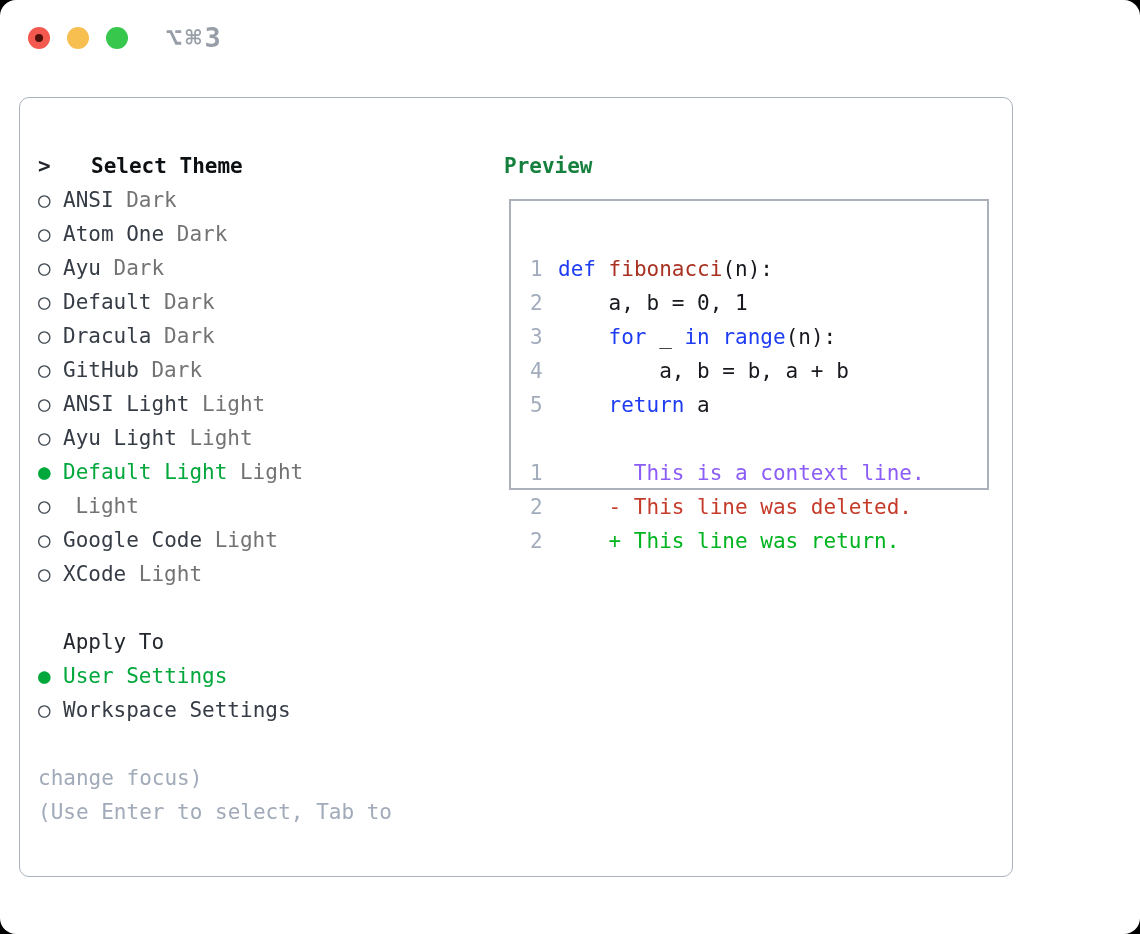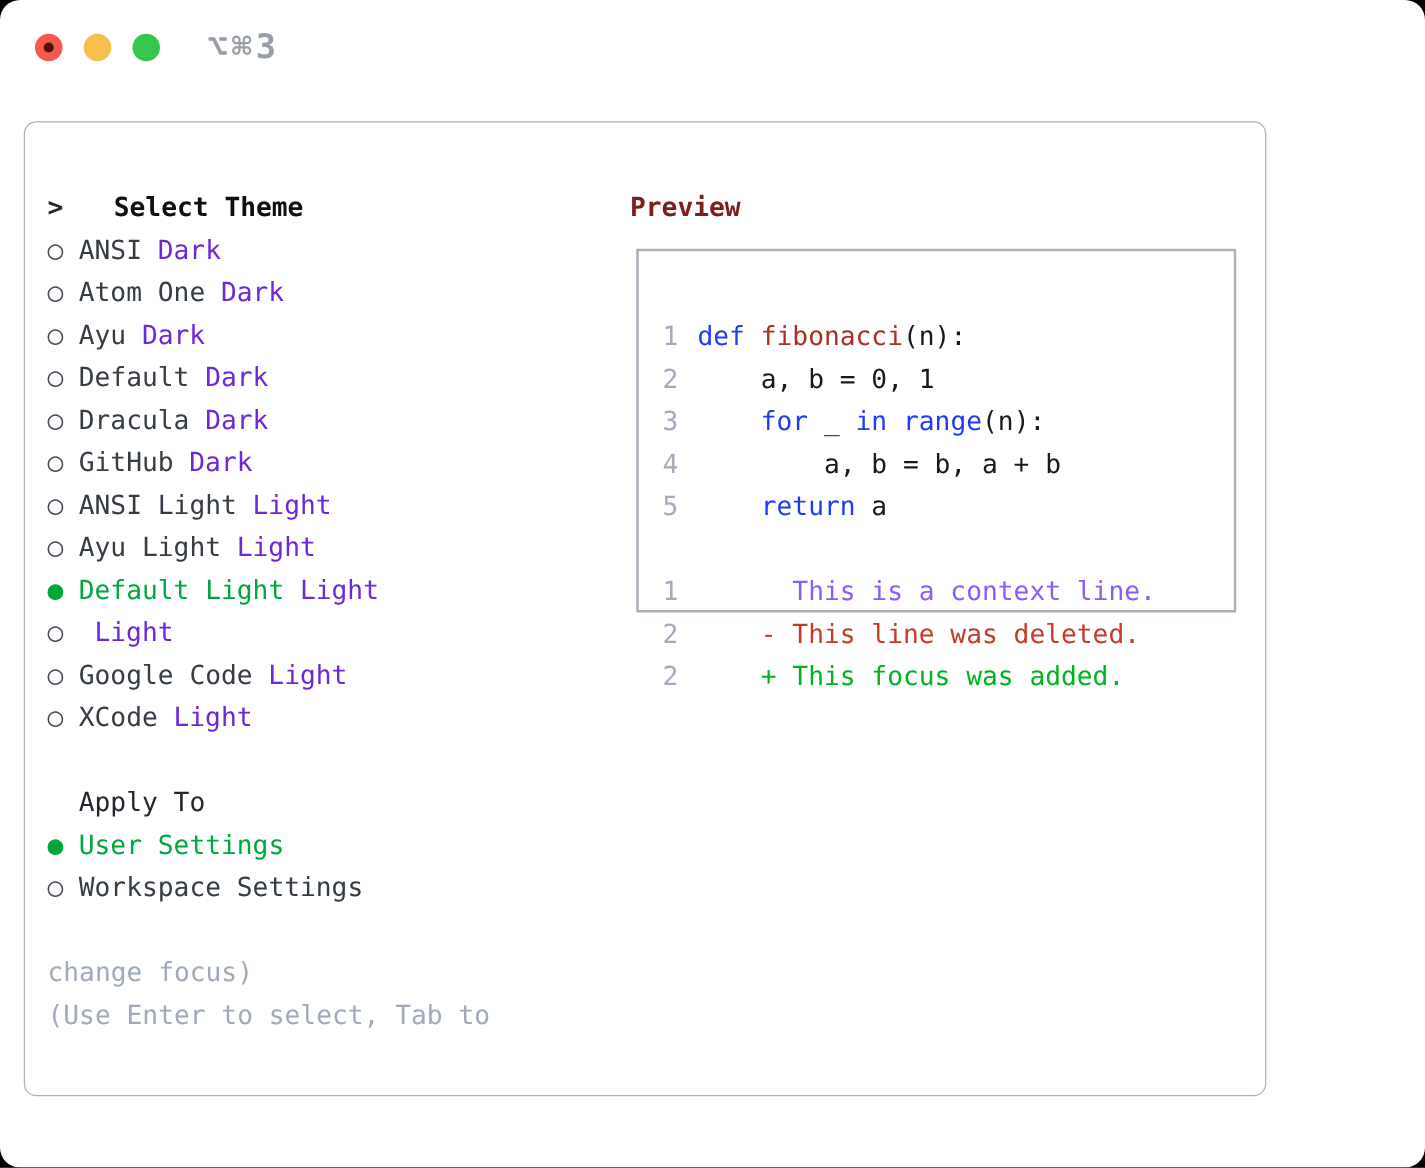--- a/index.html
+++ b/index.html
@@ -21,31 +21,31 @@
   
   .panel { position: absolute; left: 19px; top: 97px; width: 994px; height: 780px;
            border: 1.5px solid #abb2bd; border-radius: 10px; }
 
   
   .list { position: absolute; left: 18px; top: 51px; }
   .row { display: flex; white-space: pre; height: 34px; align-items: baseline;
          font-size: 21px; line-height: 34px; }
   .mk { display: inline-block; width: 25px; color: #454c55; }
   .nm { color: #363c45; }
-  .vr { color: #6d28d9; margin-left: 12.6px; }
+  .vr { color: #737373; margin-left: 12.6px; }
   .hdr .mk { font-weight: 700; color: #23272d; }
   .hdr .nm { font-weight: 700; color: #0d1013; margin-left: 28px; }
   .subhdr .nm { color: #24282e; }
   .sel .mk, .sel .nm { color: #00a83c; }
   .spacer { height: 34px; }
   .hint { color: #a0aab8; }
 
   
   .pv-heading { position: absolute; left: 484px; top: 51px; font-size: 21px; line-height: 34px;
-                font-weight: 700; color: #7f1d1d; white-space: pre; }
+                font-weight: 700; color: #15803d; white-space: pre; }
   .pbox { position: absolute; left: 489px; top: 101px; width: 480px; height: 291px;
           border: 2px solid #aab1bb; background: #fff; }
   .code { position: absolute; left: 19px; top: 51px; }
   .cl { white-space: pre; height: 34px; font-size: 21px; line-height: 34px; }
   .ln { display: inline-block; width: 28px; color: #a2acbc; }
   .kw { color: #1e3cf2; }
   .fn { color: #a93122; }
   .pl { color: #17191e; }
   .diff { margin-top: 34px; }
   .ctx { color: #8b5cf6; }
@@ -143,21 +143,21 @@
 
           <div class="cl"><span class="ln">3</span><span class="pl">    </span><span class="kw">for</span><span class="pl"> _ </span><span class="kw">in</span><span class="pl"> </span><span class="kw">range</span><span class="pl">(n):</span></div>
 
           <div class="cl"><span class="ln">4</span><span class="pl">        a, b = b, a + b</span></div>
 
           <div class="cl"><span class="ln">5</span><span class="pl">    </span><span class="kw">return</span><span class="pl"> a</span></div>
 
           <div class="diff">
             <div class="cl"><span class="ln">1</span><span class="ctx">      This is a context line.</span></div>
             <div class="cl"><span class="ln">2</span><span class="del">    - This line was deleted.</span></div>
-            <div class="cl"><span class="ln">2</span><span class="add">    + This focus was added.</span></div>
+            <div class="cl"><span class="ln">2</span><span class="add">    + This line was return.</span></div>
           </div>
 
         </div>
       </div>
 
     </div>
   </div>
 </div>
 
 </body></html>

